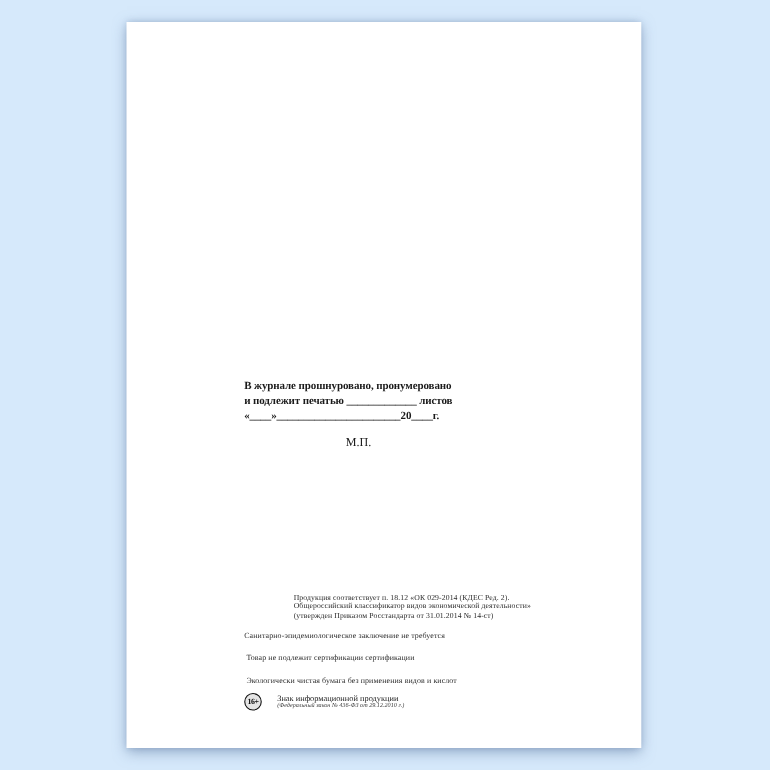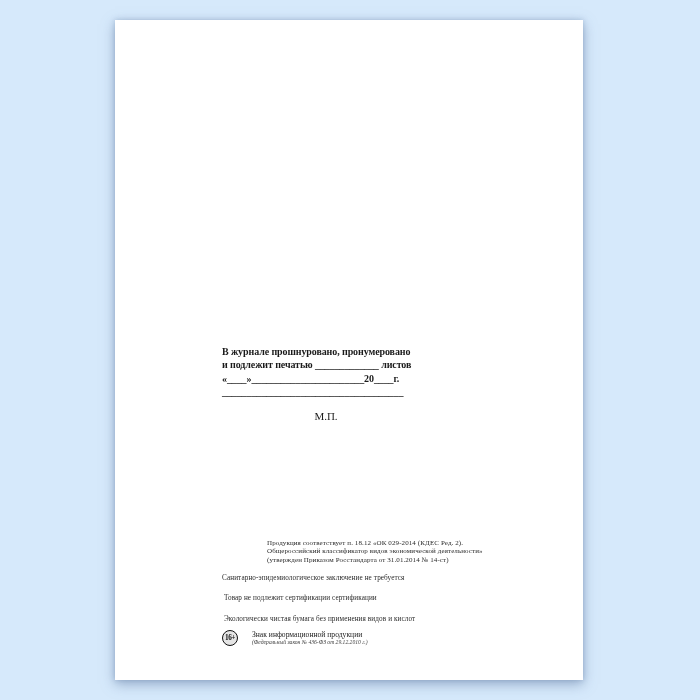--- a/index.html
+++ b/index.html
@@ -117,21 +117,20 @@
 </head>
 <body>
 
 <div class="stage">
   <div class="paper">
 
     <div class="stitch-block">
       <div class="stitch-line">В журнале прошнуровано, пронумеровано</div>
       <div class="stitch-line">и подлежит печатью _____________ листов</div>
       <div class="stitch-line">«____»_______________________20____г.</div>
-      <div class="stitch-line">_____________________________________</div>
       <div class="seal-line">М.П.</div>
     </div>
 
     <div class="compliance-block">
       <div class="std-paragraph">
         <div class="std-line">Продукция соответствует п. 18.12 «ОК 029-2014 (КДЕС Ред. 2).</div>
         <div class="std-line">Общероссийский классификатор видов экономической деятельности»</div>
         <div class="std-line italic">(утвержден Приказом Росстандарта от 31.01.2014 № 14-ст)</div>
       </div>
       <div class="note-line note-sanitary">Санитарно-эпидемиологическое заключение не требуется</div>

